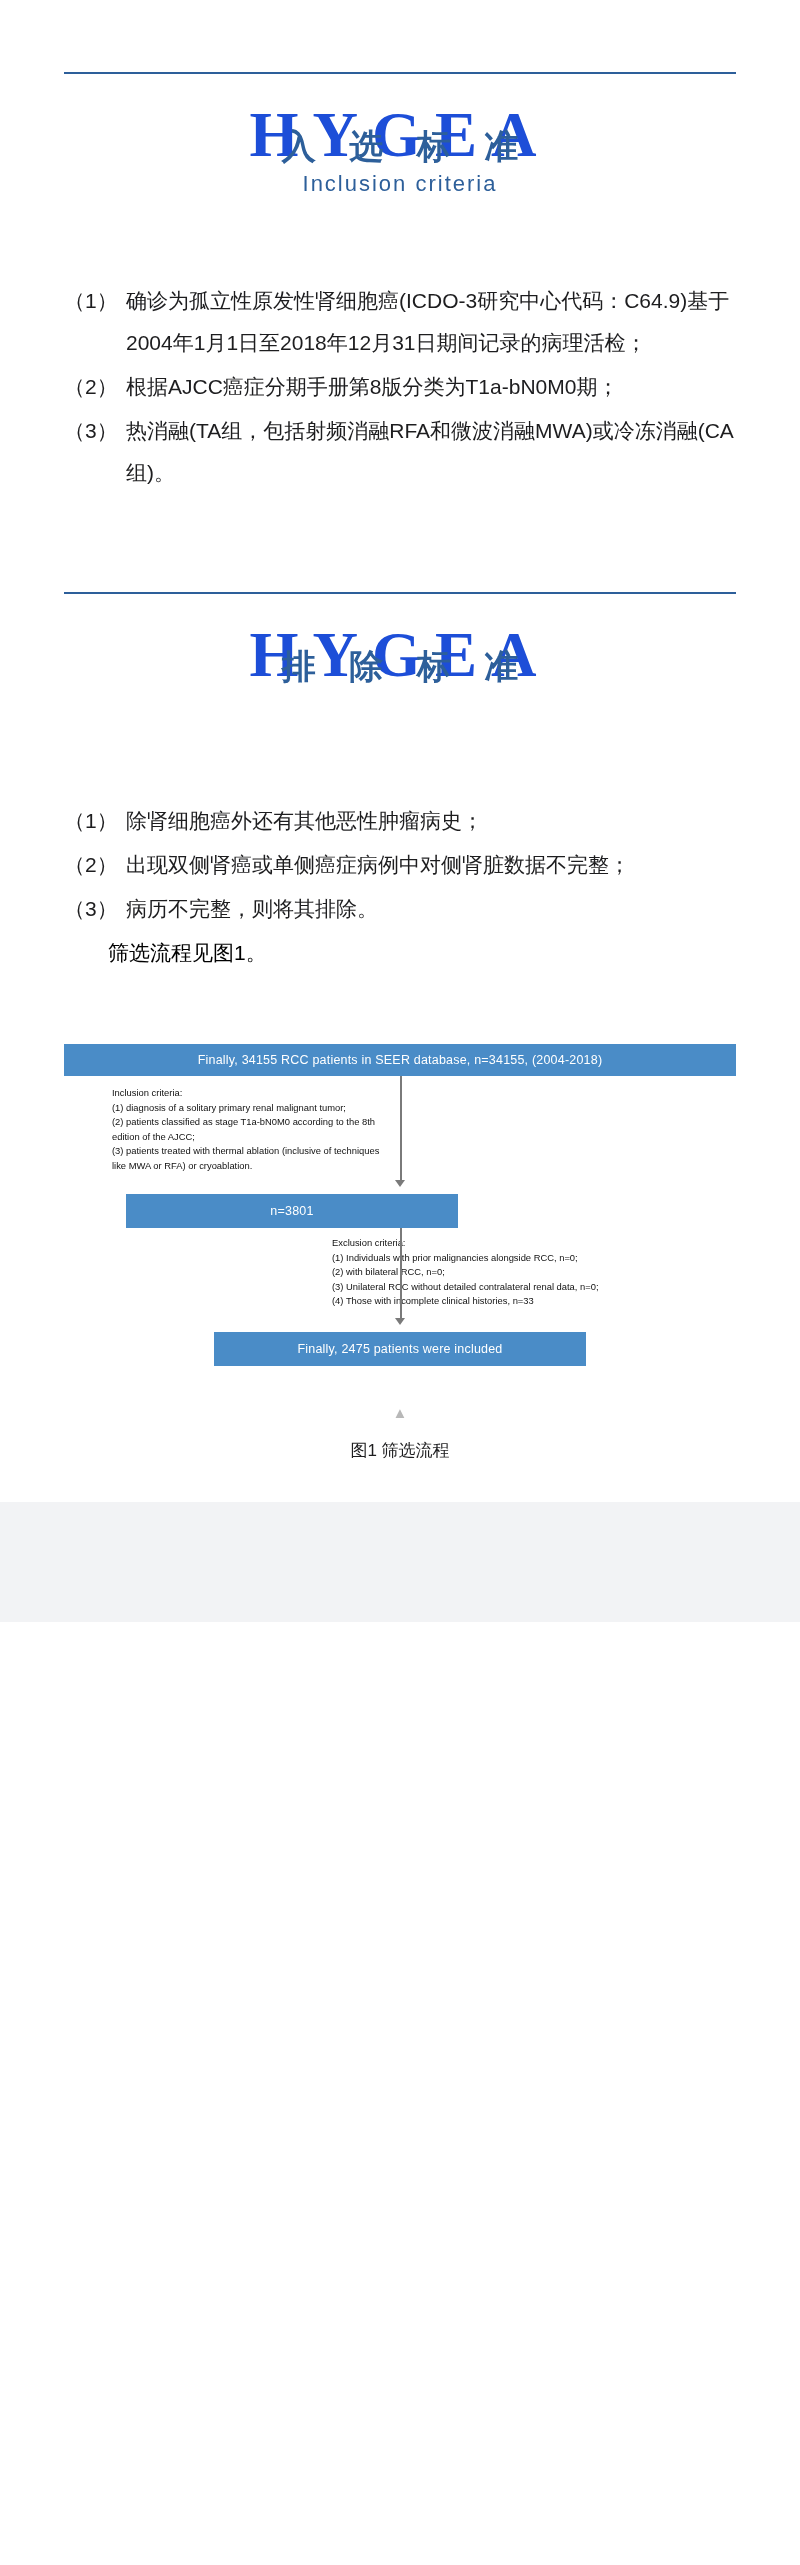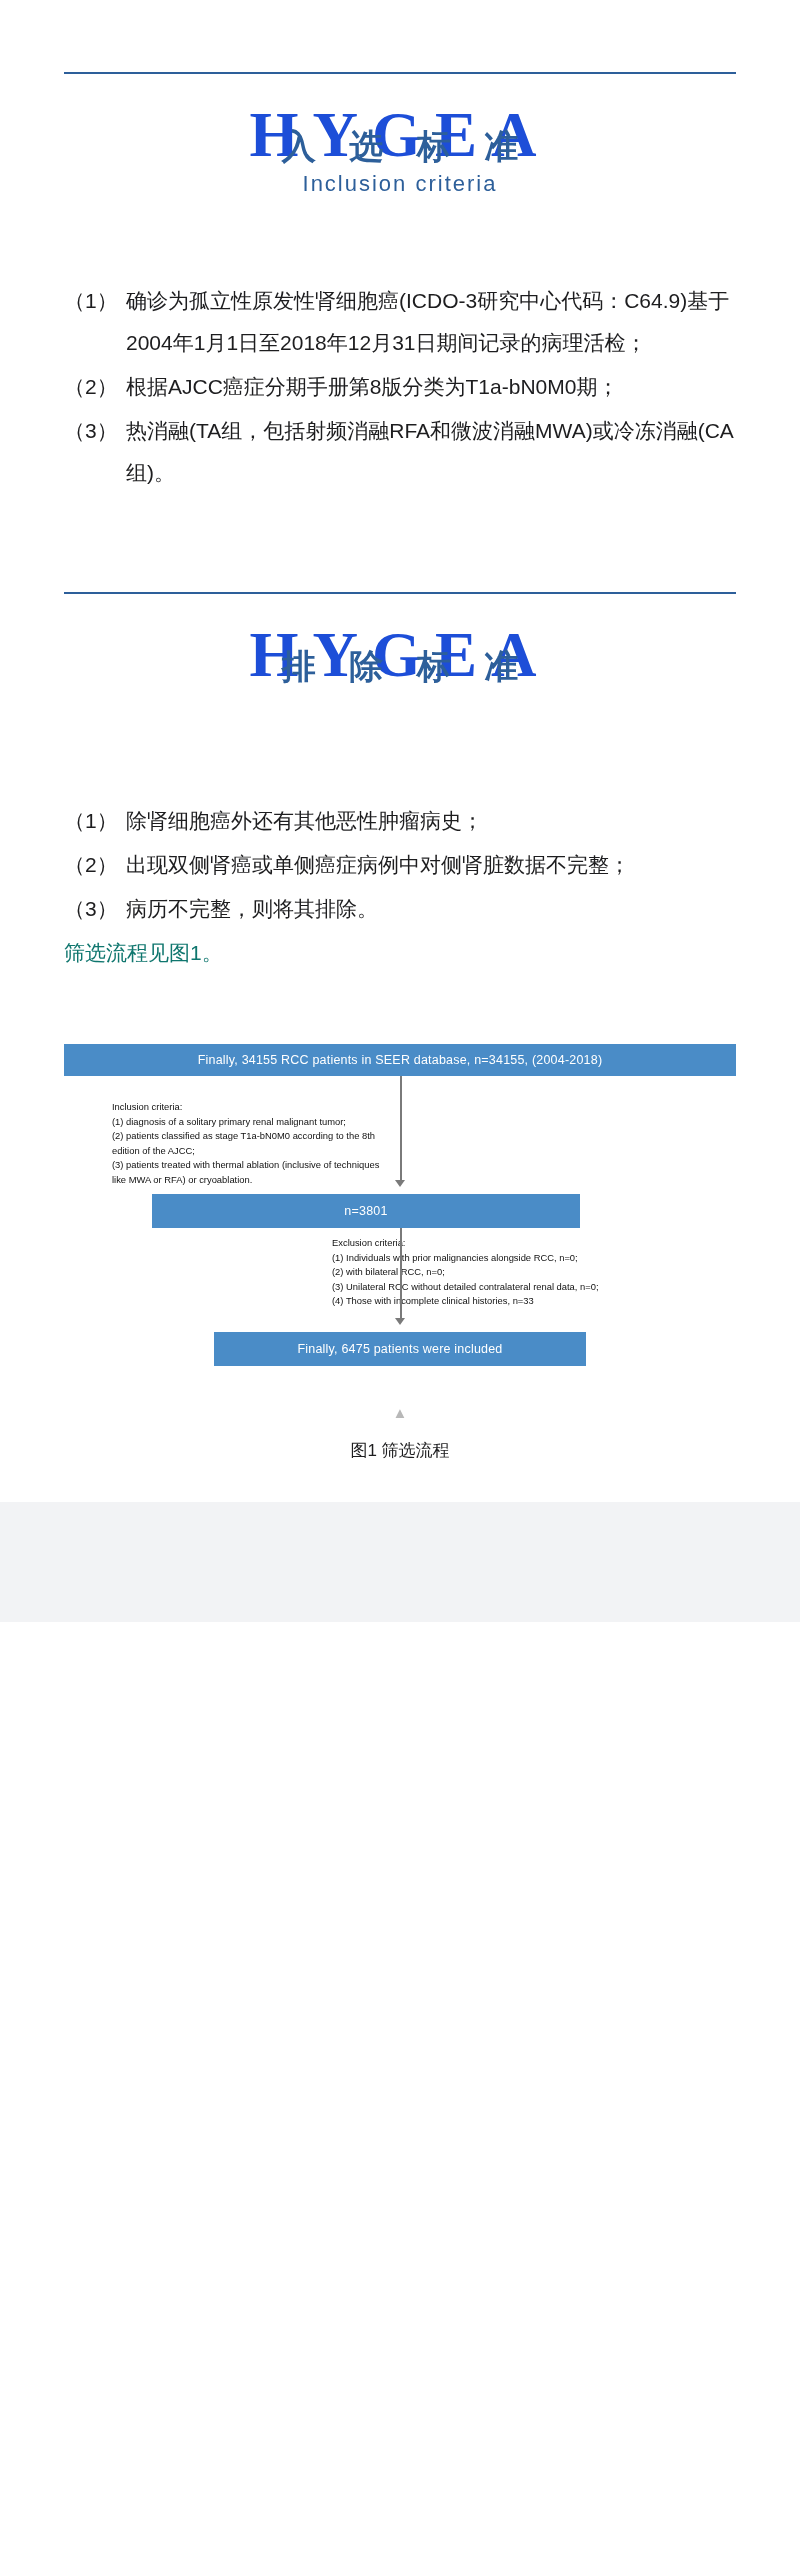--- a/index.html
+++ b/index.html
@@ -95,22 +95,23 @@
     flex: 0 0 auto;
     width: 62px;
     white-space: nowrap;
   }
   .item .txt {
     flex: 1 1 auto;
   }
   .plain {
     font-size: 21px;
     line-height: 2.0;
-    color: #0f766e;
+    color: #000000;
     margin-top: 2px;
+    margin-left: 44px;
   }
 
   
   .figure-area {
     width: 800px;
     margin-top: 70px;
     background: linear-gradient(180deg,#ffffff 0%, #ffffff 72%, #f2f3f5 72%, #f2f3f5 100%);
     padding-bottom: 0;
   }
   .flow {
@@ -127,39 +128,39 @@
     font-size: 12.5px;
     padding: 9px 6px;
     box-sizing: border-box;
     letter-spacing: .2px;
   }
   .bar-top {
     width: 672px;
     margin-left: 0;
   }
   .bar-mid {
-    width: 428px;
-    margin: 0 0 0 88px;
+    width: 332px;
+    margin: 0 0 0 62px;
     padding: 10px 22px;
   }
   .bar-bottom {
     width: 372px;
     margin: 0 0 0 150px;
     padding: 10px 6px;
     text-align: center;
   }
   .note {
     font-size: 9.4px;
     line-height: 1.55;
     color: #111;
   }
   .note-left {
     width: 280px;
     margin-left: 48px;
-    padding-top: 24px;
+    padding-top: 10px;
   }
   .note-right {
     width: 330px;
     margin-left: 268px;
     padding-top: 8px;
   }
   .gap1 { height: 118px; position: relative; }
   .gap2 { height: 104px; position: relative; }
 
   .vline {
@@ -273,21 +274,21 @@
       <div class="gap2">
         <div class="note note-right" style="white-space:pre-line;">Exclusion criteria:
 (1) Individuals with prior malignancies alongside RCC, n=0;
 (2) with bilateral RCC, n=0;
 (3) Unilateral RCC without detailed contralateral renal data, n=0;
 (4) Those with incomplete clinical histories, n=33</div>
         <div class="vline" style="left:336px; top:0; height:90px;"></div>
         <div class="arrow-down" style="left:331px; top:90px;"></div>
       </div>
 
-      <div class="bar bar-bottom">Finally, 6475 patients were included</div>
+      <div class="bar bar-bottom">Finally, 2475 patients were included</div>
     </div>
 
     <div class="caret">▲</div>
     <div class="fig-caption">图1 筛选流程</div>
     <div class="footer-strip"></div>
   </div>
 
 </div>
 
 </body></html>

